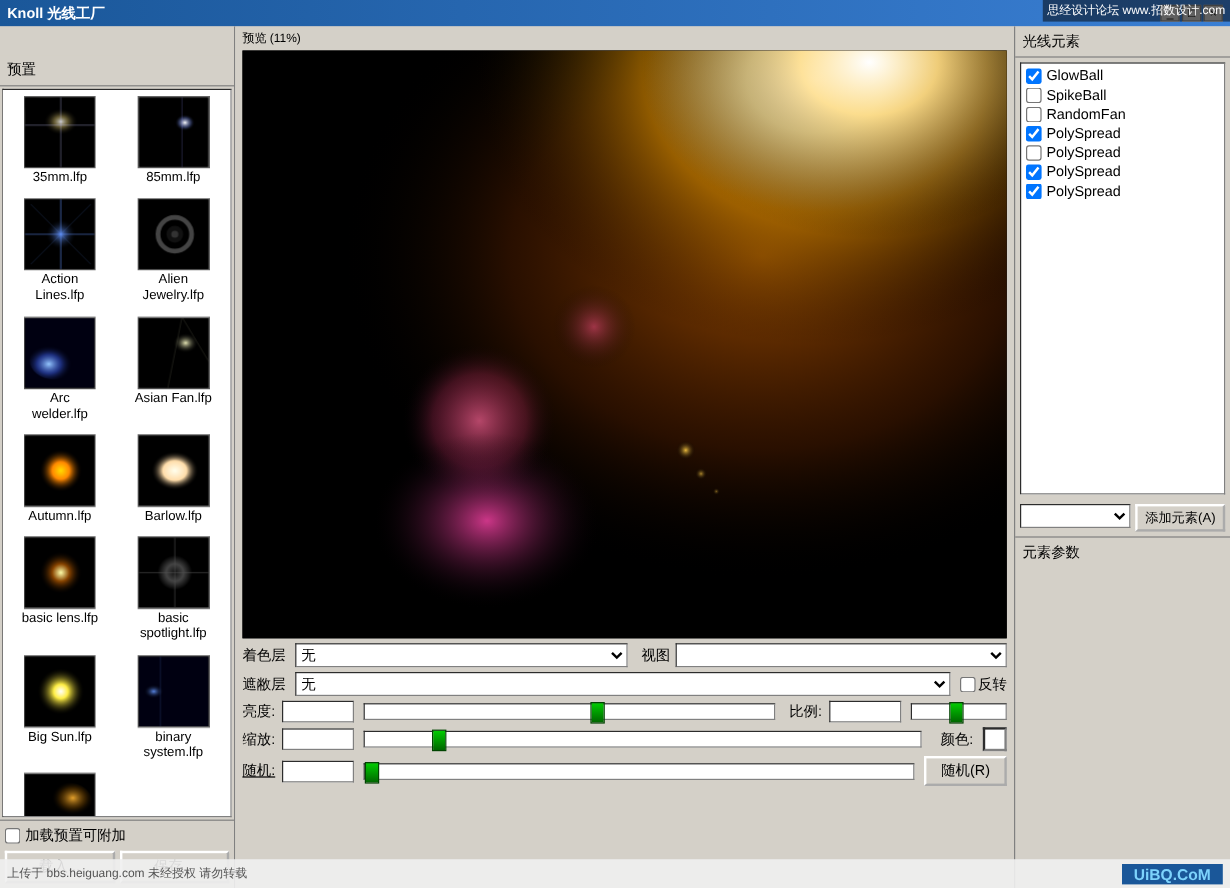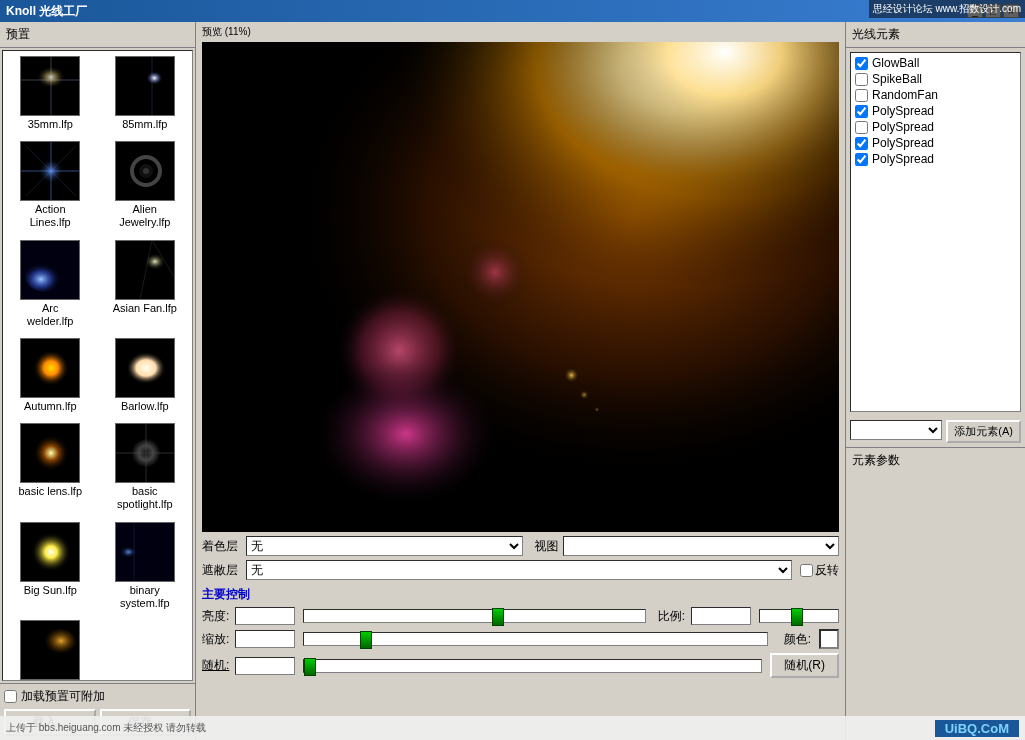--- a/index.html
+++ b/index.html
@@ -59,20 +59,21 @@
       border-right: 1px solid #808080;
       display: flex;
       flex-direction: column;
       flex-shrink: 0;
     }
     .panel-header {
       background: #d4d0c8;
       padding: 4px 6px;
       font-size: 12px;
       border-bottom: 1px solid #808080;
+      margin-top: 24px;
     }
     .preset-grid-container {
       flex: 1;
       overflow-y: scroll;
       overflow-x: hidden;
       border: 1px inset #808080;
       margin: 2px;
       background: white;
     }
     .preset-grid {
@@ -606,21 +607,20 @@
         <span class="control-label">遮敝层</span>
         <select class="control-select">
           <option>无</option>
         </select>
         <div class="checkbox-inline" style="margin-left:4px; white-space:nowrap;">
           <input type="checkbox" style="">
           <span>反转</span>
         </div>
       </div>
 
-      <div class="section-title">主要控制</div>
 
       <div class="control-row">
         <span style="white-space:nowrap; margin-right:2px;">亮度:</span>
         <input type="text" class="control-input" style="">
         <div class="slider-track" style="position:relative; margin: 0 4px;">
           <div class="slider-thumb" style="left: 55%;"></div>
         </div>
         <span style="white-space:nowrap; margin-left:4px; margin-right:2px;">比例:</span>
         <input type="text" class="control-input" style="">
         <div class="slider-track" style="position:relative; margin-left:4px; width:80px; flex:none;">

